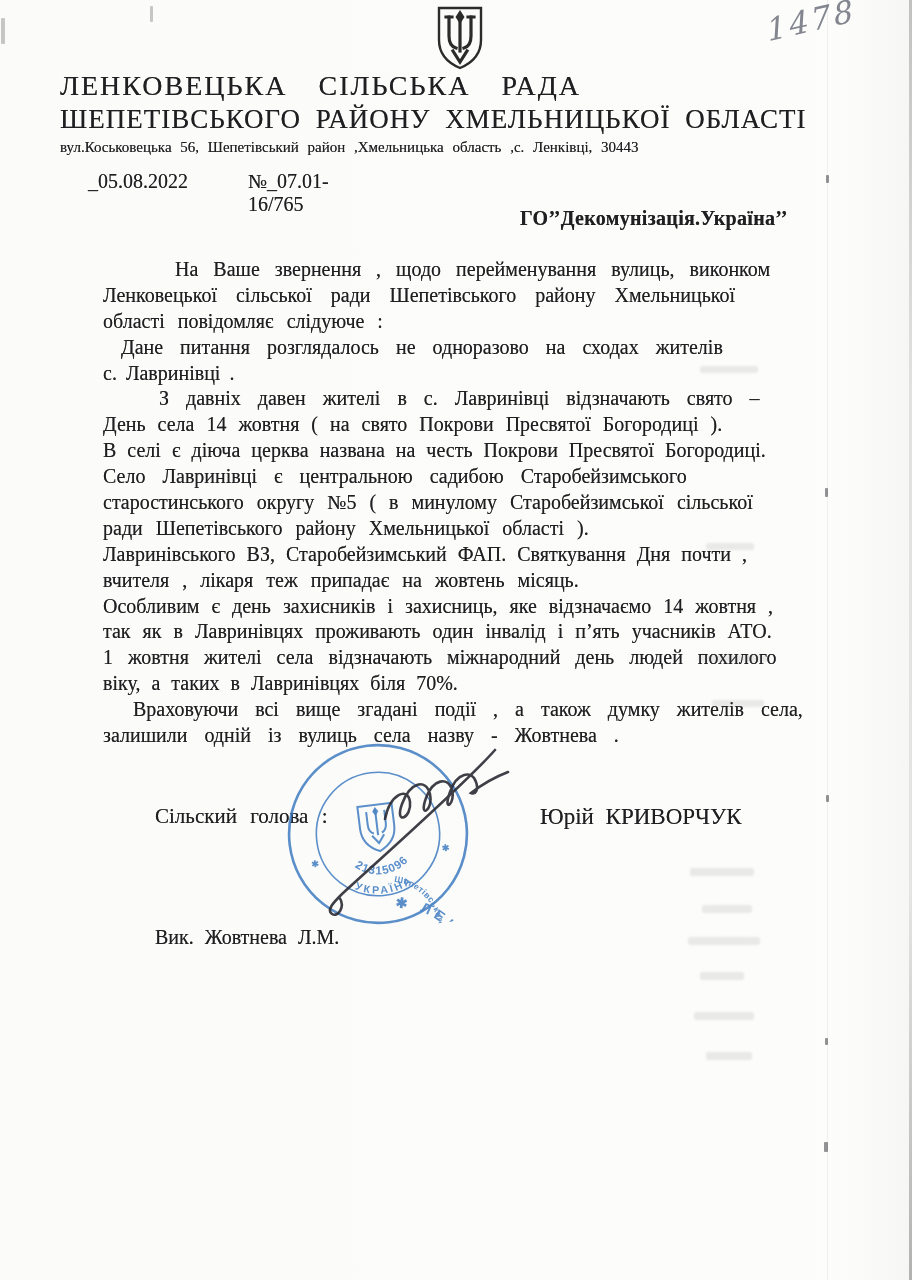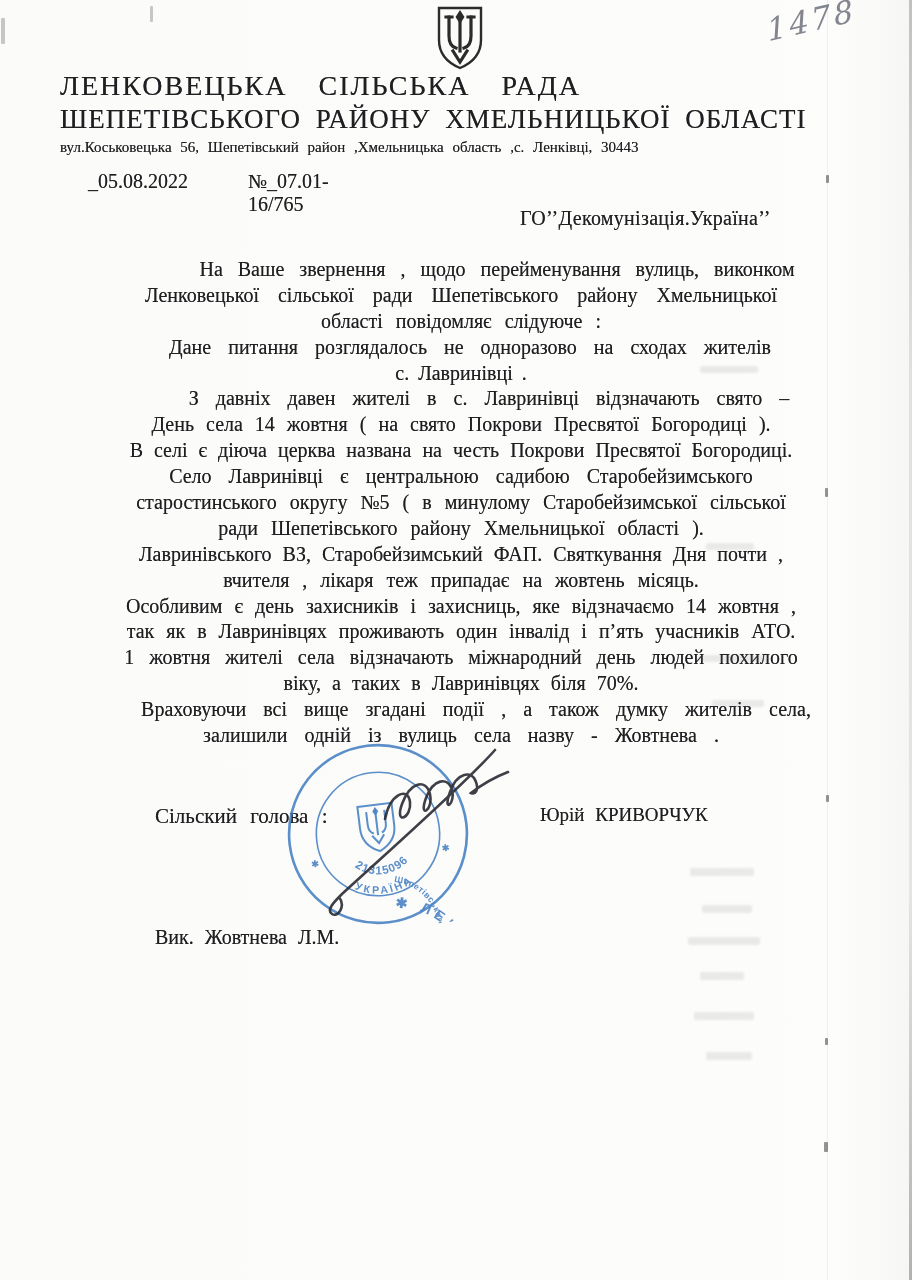--- a/index.html
+++ b/index.html
@@ -16,33 +16,33 @@
   .emblem{ position:absolute; left:436px; top:6px; width:48px; height:64px; }
   .letterhead{ position:absolute; left:60px; right:50px; top:70px; }
   .org1{ font-size:28px; letter-spacing:2px; word-spacing:22px; white-space:nowrap;}
   .org2{ font-size:27px; letter-spacing:1px; word-spacing:7px; margin-top:2px; white-space:nowrap;}
   .addr{ font-size:15px; word-spacing:5px; margin-top:4px; white-space:nowrap;}
   .tel { font-size:18.5px; margin-top:3px; white-space:nowrap;}
 
   
   .refline{ position:absolute; left:88px; top:170px; font-size:20px; }
   .refnum{ position:absolute; left:160px; top:0; }
-  .recipient{ position:absolute; left:520px; top:207px; font-size:20px; font-weight:normal; letter-spacing:.3px;}
+  .recipient{ position:absolute; left:520px; top:207px; font-size:20px; font-weight:bold; letter-spacing:.3px;}
 
   
   .body{ position:absolute; left:103px; top:258px; width:716px; font-size:20px; }
-  .line{ height:25.9px; white-space:nowrap;text-align:center; }
+  .line{ height:25.9px; white-space:nowrap; }
   .in-xl{ padding-left:72px;} .in-lg{ padding-left:56px;}
   .in-md{ padding-left:30px;} .in-sm{ padding-left:18px;}
   .w4{word-spacing:4px;} .w6{word-spacing:6px;} .w7{word-spacing:7px;}
   .w8{word-spacing:8px;} .w10{word-spacing:10px;} .w12{word-spacing:12px;} .w14{word-spacing:14px;}
 
   
   .sig-position{ position:absolute; left:155px; top:804px; font-size:21px; word-spacing:8px;}
-  .sig-name{ position:absolute; left:540px; top:804px; font-size:19px; word-spacing:6px;}
+  .sig-name{ position:absolute; left:540px; top:804px; font-size:23px; word-spacing:6px;}
   .executor{ position:absolute; left:155px; top:926px; font-size:20px; word-spacing:6px;}
 
   .stamp{ position:absolute; left:282px; top:738px; width:192px; height:192px;
           transform:rotate(-7deg); opacity:.9; }
   .signature-ink{ position:absolute; left:290px; top:722px; width:235px; height:210px; }
 
   
   .handnum{ position:absolute; left:766px; top:2px; font-size:31px; color:#83858f;
             font-family:"DejaVu Serif", serif; font-style:italic; letter-spacing:3px;
             transform:rotate(-13deg) skewX(-6deg); }

